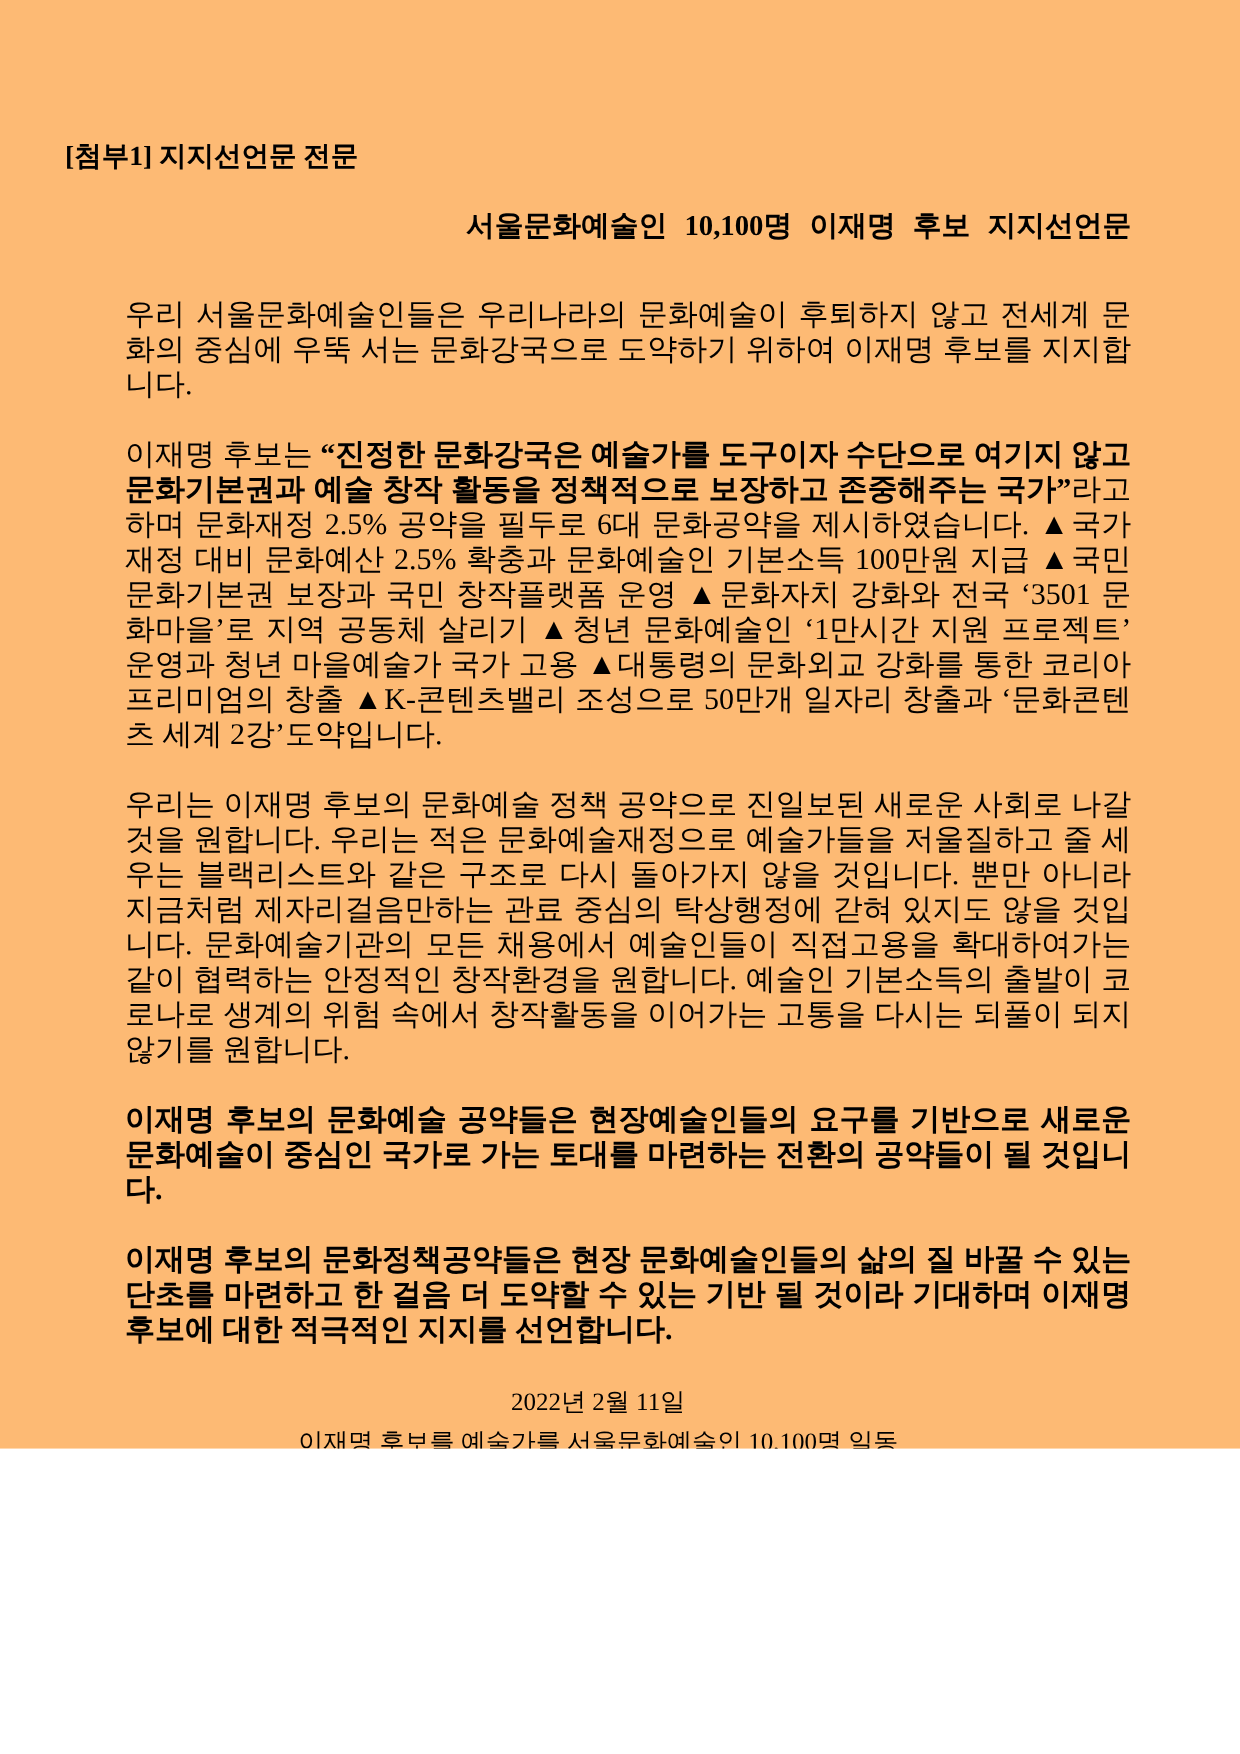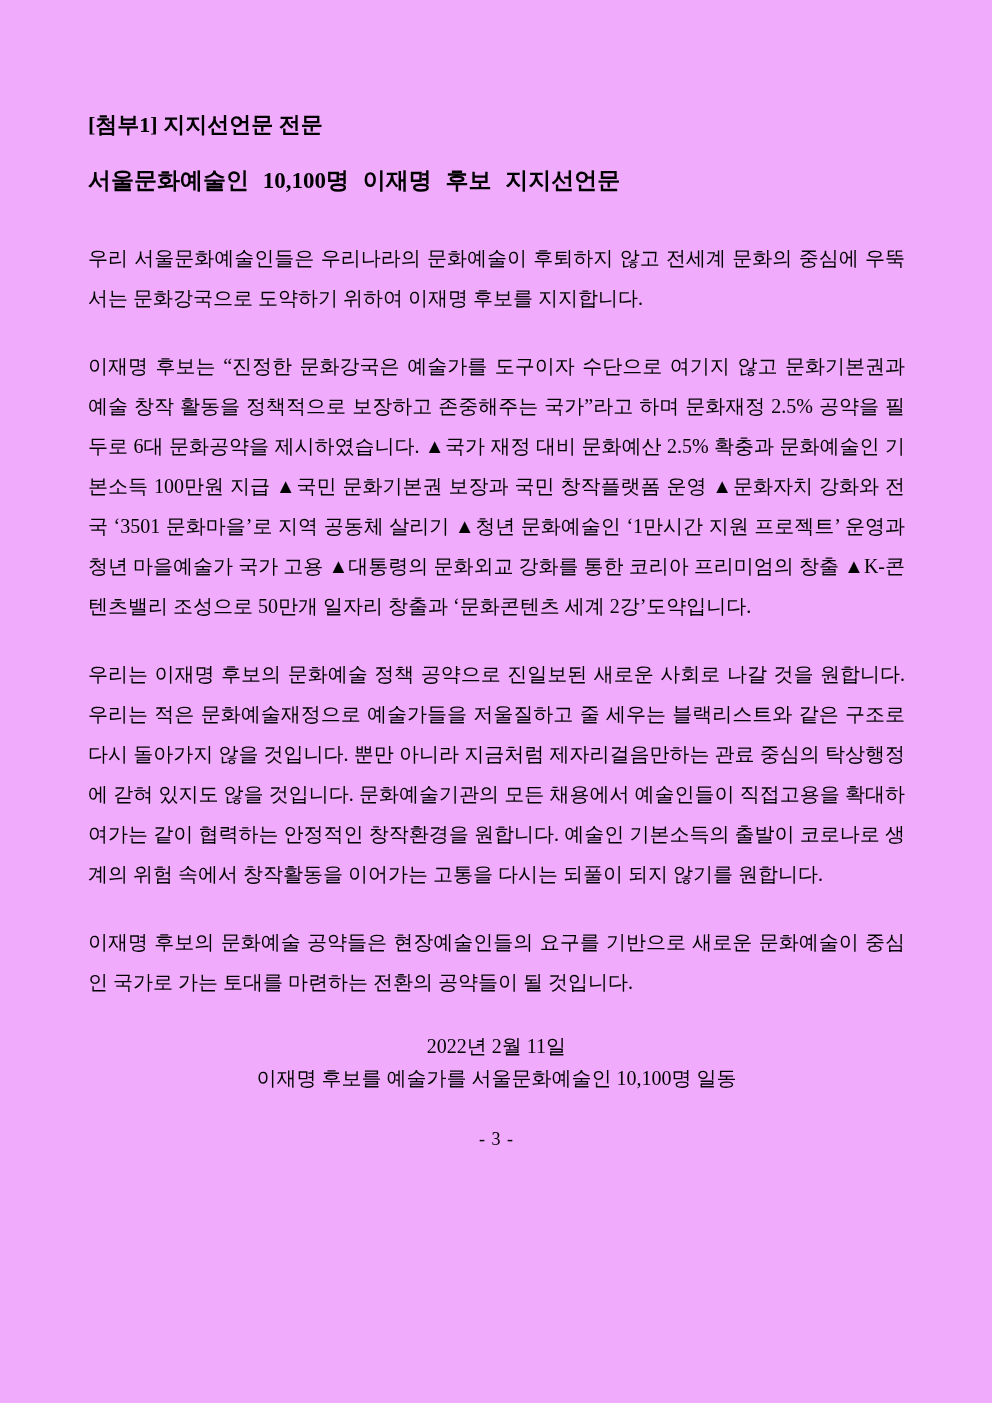--- a/index.html
+++ b/index.html
@@ -3,54 +3,55 @@
 <meta charset="utf-8">
 <style>
   * { box-sizing: border-box; }
   html, body {
     margin: 0;
     padding: 0;
     background: #ffffff;
   }
   .page {
     width: 992px;
-    height: 1403px;
+    height: 1159px;
     margin: 0 auto;
-    background: #f0abfc;
+    background: #fdba74;
     color: #000000;
     font-family: "Liberation Serif", "DejaVu Serif", serif;
-    padding: 110px 87px 30px 88px;
+    padding: 110px 87px 30px 52px;
     position: relative;
     overflow: hidden;
   }
   .attachment-label {
     font-size: 22px;
     font-weight: 700;
     line-height: 30px;
     text-align: left;
   }
   .doc-title {
     font-size: 23px;
     font-weight: 700;
     line-height: 34px;
-    text-align: left;
+    text-align: right;
     margin: 24px 0 0 0;
     word-spacing: 8px;
   }
   .body-text {
     margin-top: 40px;
-    font-size: 20px;
-    line-height: 40px;
+    font-size: 24px;
+    line-height: 28px;
     text-align: justify;
     text-align-last: left;
     word-break: break-all;
+    margin-left: 48px;
   }
   .para { margin: 0 0 28px 0; }
   .para.no-gap { margin-bottom: 0; }
-  .bold { font-weight: 400; }
+  .bold { font-weight: 700; }
   .closing-block {
     font-size: 20px;
     line-height: 32px;
     text-align: center;
     margin-top: 28px;
   }
   .date-line { margin: 0; }
   .signature-line { margin: 0; }
   .page-number {
     margin-top: 32px;
@@ -75,20 +76,21 @@
     <p class="para"><span>우리 서울문화예술인들은 우리나라의 문화예술이 후퇴하지 않고 전세계 문화의 중심에 우뚝 서는 문화강국으로 도약하기 위하여 이재명 후보를 지지합니다.</span></p>
 
     <p class="para"><span>이재명 후보는 </span><span class="bold">“진정한 문화강국은 예술가를 도구이자 수단으로 여기지 않고 문화기본권과 예술 창작 활동을 정책적으로 보장하고 존중해주는 국가”</span><span>라고 하며 문화재정 2.5% 공약을 필두로 6대 문화공약을 제시하였습니다. ▲국가 재정 대비 문화예산 2.5% 확충과 문화예술인 기본소득 100만원 지급 ▲국민 문화기본권 보장과 국민 창작플랫폼 운영 ▲문화자치 강화와 전국 ‘3501 문화마을’로 지역 공동체 살리기 ▲청년 문화예술인 ‘1만시간 지원 프로젝트’ 운영과 청년 마을예술가 국가 고용 ▲대통령의 문화외교 강화를 통한 코리아 프리미엄의 창출 ▲K-콘텐츠밸리 조성으로 50만개 일자리 창출과 ‘문화콘텐츠 세계 2강’도약입니다.</span></p>
 
     <p class="para"><span>우리는 이재명 후보의 문화예술 정책 공약으로 진일보된 새로운 사회로 나갈 것을 원합니다. 우리는 적은 문화예술재정으로 예술가들을 저울질하고 줄 세우는 블랙리스트와 같은 구조로 다시 돌아가지 않을 것입니다. 뿐만 아니라 지금처럼 제자리걸음만하는 관료 중심의 탁상행정에 갇혀 있지도 않을 것입니다. 문화예술기관의 모든 채용에서 예술인들이 직접고용을 확대하여가는 같이 협력하는 안정적인 창작환경을 원합니다. 예술인 기본소득의 출발이 코로나로 생계의 위험 속에서 창작활동을 이어가는 고통을 다시는 되풀이 되지 않기를 원합니다.</span></p>
 
     <p class="para bold"><span>이재명 후보의 문화예술 공약들은 현장예술인들의 요구를 기반으로 새로운 문화예술이 중심인 국가로 가는 토대를 마련하는 전환의 공약들이 될 것입니다.</span></p>
 
 
 
+    <p class="para bold"><span>이재명 후보의 문화정책공약들은 현장 문화예술인들의 삶의 질 바꿀 수 있는 단초를 마련하고 한 걸음 더 도약할 수 있는 기반 될 것이라 기대하며 이재명 후보에 대한 적극적인 지지를 선언합니다.</span></p>
 
   </main>
 
   <footer class="closing-block">
     <div class="date-line">2022년 2월 11일</div>
     <div class="signature-line">이재명 후보를 예술가를 서울문화예술인 10,100명 일동</div>
     <div class="page-number">- 3 -</div>
   </footer>
 
 </div>

